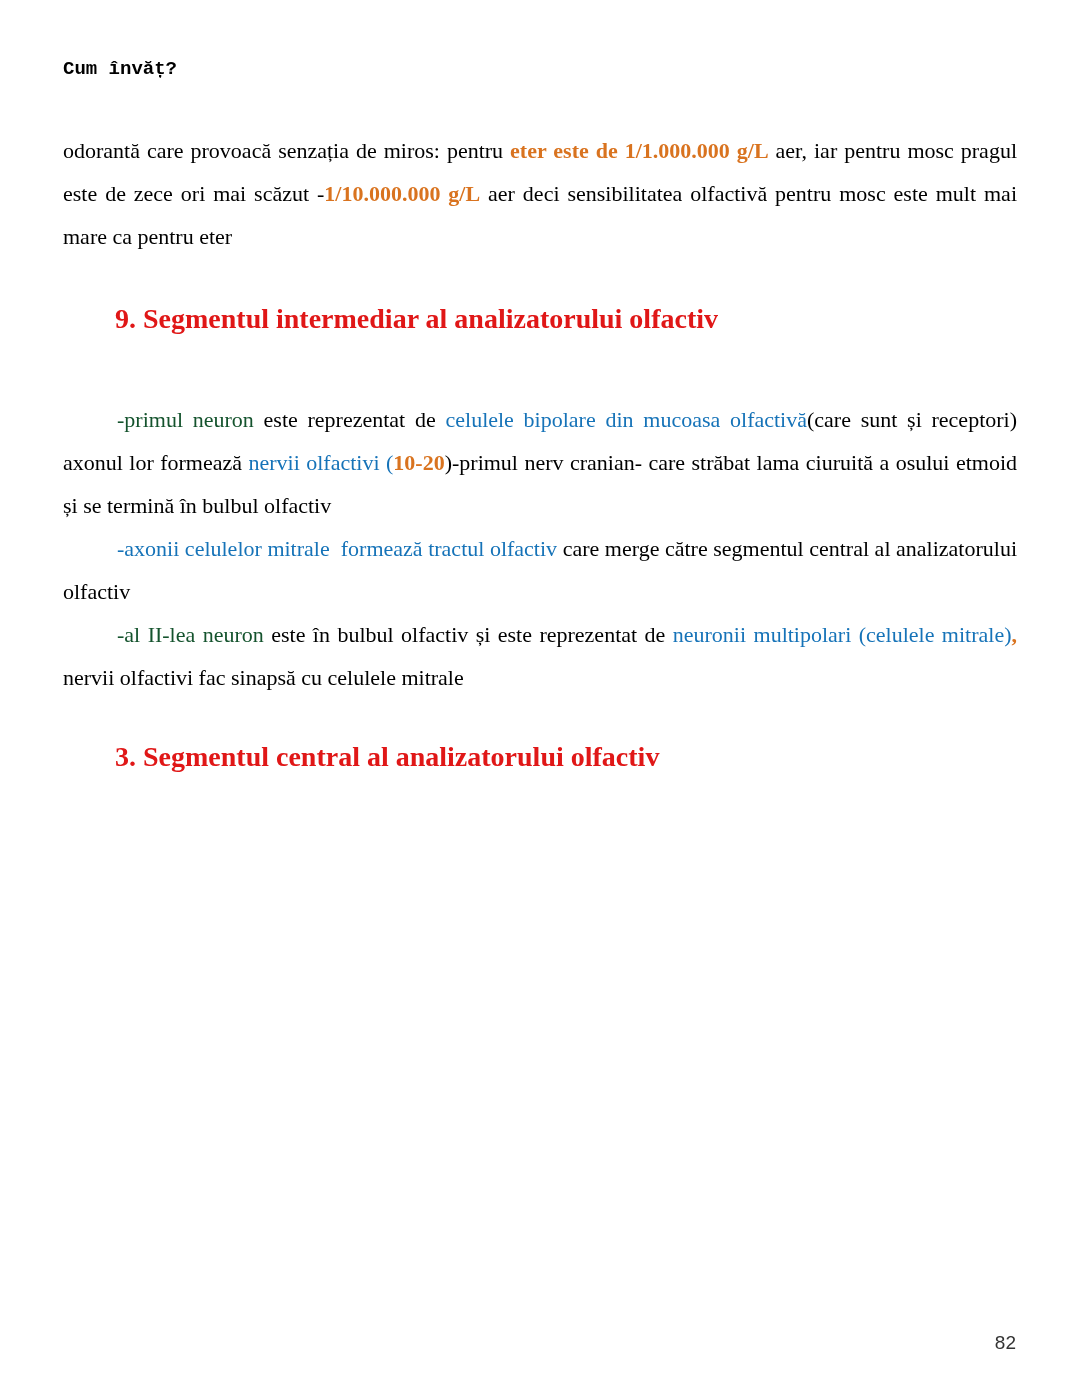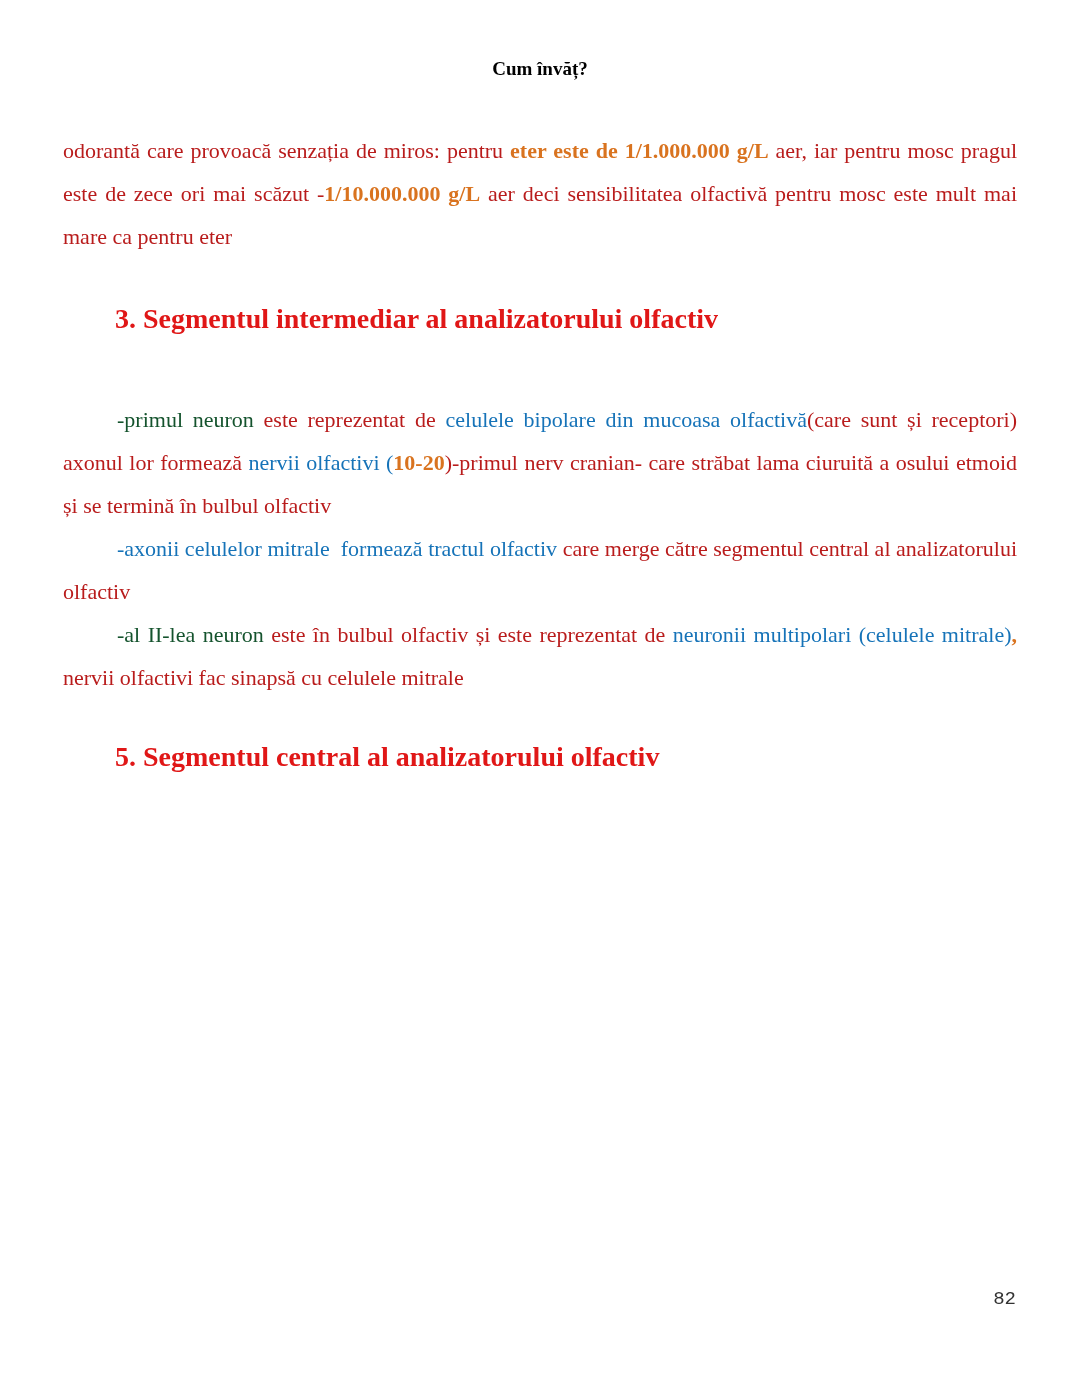--- a/index.html
+++ b/index.html
@@ -8,73 +8,74 @@
     width: 1080px;
     height: 1397px;
     background: #ffffff;
     box-sizing: border-box;
     padding: 56px 63px 0 63px;
     font-family: "Liberation Serif", "DejaVu Serif", serif;
     color: #000000;
     overflow: hidden;
   }
   .doc-header {
-    text-align: center;
+    text-align: left;
     font-weight: bold;
     font-size: 19px;
     line-height: 26px;
+    font-family: Liberation Mono, monospace;
   }
   .para {
     font-size: 22px;
     line-height: 43px;
     text-align: justify;
     margin: 0;
   }
   .para.first { margin-top: 47px; }
   .indent { text-indent: 54px; }
-  .seg-plain  { font-weight: normal; color: #b91c1c; }
+  .seg-plain  { font-weight: normal; color: #000000; }
   .seg-bold   { font-weight: normal;   color: #14532d; }
   .seg-blue   { font-weight: normal;   color: var(--blue, #1673b8); }
   .seg-orange { font-weight: bold;   color: var(--orange, #d9731f); }
   .heading {
     color: var(--red, #e01717);
     font-weight: bold;
     font-size: 28px;
     line-height: 36px;
     padding-left: 52px;
     margin: 0;
   }
   .heading.h2 { margin-top: 43px; margin-bottom: 61px; }
   .heading.h3 { margin-top: 40px; margin-bottom: 60px; }
   .page-number {
     position: absolute;
-    top: 1288px;
+    top: 1332px;
     right: 64px;
-    font-family: Liberation Mono, monospace;
+    font-family: Liberation Sans, sans-serif;
     font-size: 19px;
     color: #333333;
   }
 </style>
 </head>
 <body>
 
 <div class="page">
 
   <div class="doc-header">Cum învăț?</div>
 
   <p class="para first"><span class="seg-plain">odorantă care provoacă senzația de miros: pentru </span><span class="seg-orange">eter este de 1/1.000.000 g/L</span><span class="seg-plain"> aer, iar pentru mosc pragul este de zece ori mai scăzut -</span><span class="seg-orange">1/10.000.000 g/L</span><span class="seg-plain"> aer deci sensibilitatea olfactivă pentru mosc este mult mai mare ca pentru eter</span></p>
 
 
-  <h2 class="heading h2">3. Segmentul intermediar al analizatorului olfactiv</h2>
+  <h2 class="heading h2">9. Segmentul intermediar al analizatorului olfactiv</h2>
 
 
   <p class="para indent"><span class="seg-bold">-primul neuron</span><span class="seg-plain"> este reprezentat de </span><span class="seg-blue">celulele bipolare din mucoasa olfactivă</span><span class="seg-plain">(care sunt și receptori) axonul lor formează </span><span class="seg-blue">nervii olfactivi (</span><span class="seg-orange">10-20</span><span class="seg-plain">)-primul nerv cranian- care străbat lama ciuruită a osului etmoid și se termină în bulbul olfactiv</span></p>
 
   <p class="para indent"><span class="seg-blue">-axonii celulelor mitrale&nbsp; formează tractul olfactiv</span><span class="seg-plain"> care merge către segmentul central al analizatorului olfactiv</span></p>
 
   <p class="para indent"><span class="seg-bold">-al II-lea neuron</span><span class="seg-plain"> este în bulbul olfactiv și este reprezentat de </span><span class="seg-blue">neuronii multipolari (celulele mitrale)</span><span class="seg-orange">,</span><span class="seg-plain"> nervii olfactivi fac sinapsă cu celulele mitrale</span></p>
 
-  <h2 class="heading h3">5. Segmentul central al analizatorului olfactiv</h2>
+  <h2 class="heading h3">3. Segmentul central al analizatorului olfactiv</h2>
 
 
   <div class="page-number">82</div>
 
 </div>
 
 </body></html>

